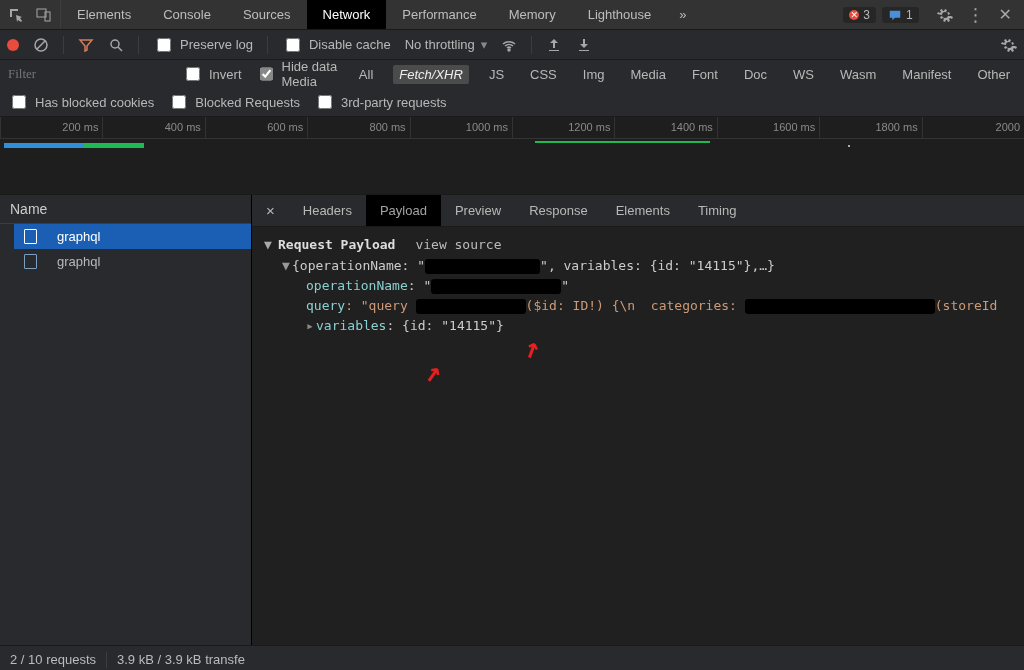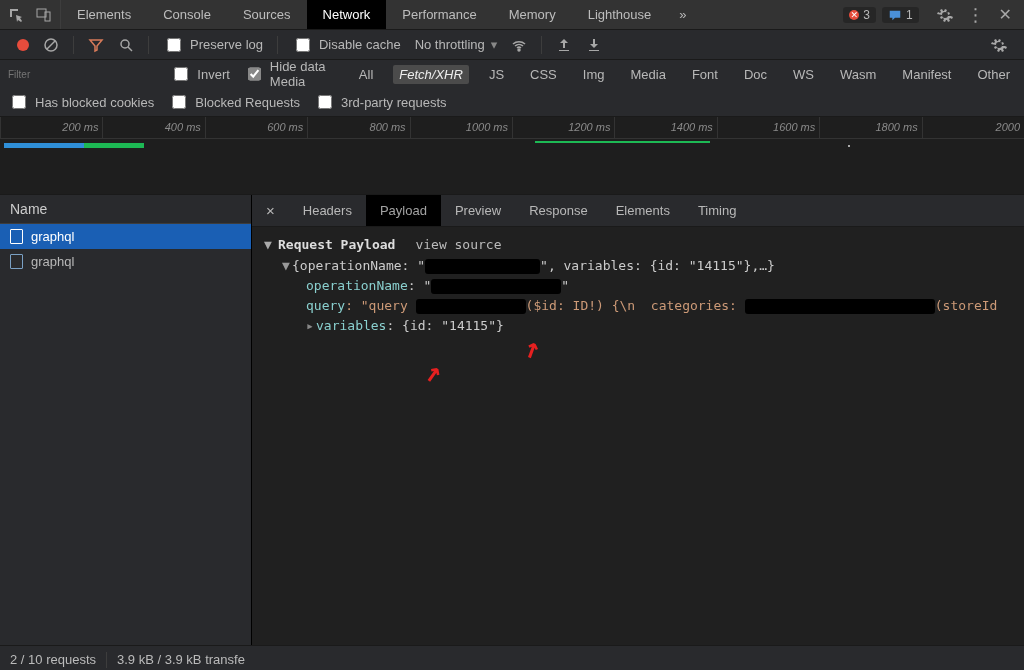--- a/index.html
+++ b/index.html
@@ -25,47 +25,47 @@
   .tab.active{background:#000;color:#fff;}
   .more-tabs{padding:0 12px;color:var(--text);}
   .main-tabs .spacer{flex:1;}
   .badge{display:flex;align-items:center;gap:4px;background:rgba(0,0,0,.25);padding:1px 6px;border-radius:3px;margin-right:6px;font-size:12px;}
   .badge.err .dot{background:#e74c3c;}
   .badge.msg svg{fill:#4a90d9;}
   .dot{width:10px;height:10px;border-radius:50%;display:inline-flex;align-items:center;justify-content:center;color:#fff;font-size:9px;}
   .ico{width:16px;height:16px;display:inline-block;}
   .right-icons{display:flex;align-items:center;gap:14px;padding:0 12px;height:100%;}
   
-  .toolbar{display:flex;align-items:center;height:30px;background:var(--panel);padding:0 17px;gap:14px;border-bottom:1px solid #1a1a1a;}
+  .toolbar{display:flex;align-items:center;height:30px;background:var(--panel);padding:0 7px;gap:14px;border-bottom:1px solid #1a1a1a;}
   .toolbar .rec{width:12px;height:12px;border-radius:50%;background:#e74c3c;}
   .vsep{width:1px;height:18px;background:var(--border);}
   .cb{display:flex;align-items:center;gap:6px;color:var(--text);}
   .cb input{accent-color:#888;width:14px;height:14px;}
   .throttle{display:flex;align-items:center;gap:6px;color:var(--text);}
   
   .filterbar{display:flex;flex-direction:column;background:var(--panel);border-bottom:1px solid #1a1a1a;}
   .filterrow{display:flex;align-items:center;height:28px;padding:0 8px;gap:14px;}
-  .filter-input{background:transparent;border:none;color:var(--text-dim);font-size:10px;width:190px;padding:2px 0;}
+  .filter-input{background:transparent;border:none;color:var(--text-dim);font-size:13px;width:190px;padding:2px 0;font-family:Liberation Serif, serif;}
   .cat{color:var(--text);cursor:pointer;padding:2px 6px;border-radius:2px;}
   .cat.active{background:#4b4b4b;color:#eee;font-style:italic;}
   
-  .timeline{position:relative;height:78px;background:#1e1e1e;border-bottom:1px solid #1a1a1a;font-style:italic;}
+  .timeline{position:relative;height:78px;background:#1e1e1e;border-bottom:1px solid #1a1a1a;}
   .ticks{display:flex;height:22px;border-bottom:1px solid #333;}
   .tick{flex:1;position:relative;border-left:1px solid #333;}
   .tick span{position:absolute;right:4px;top:4px;font-size:11px;color:#8a8a8a;}
   .bars{position:relative;height:56px;padding-top:8px;}
   .bar{position:absolute;height:5px;}
   .bar.blue{background:#2f8fd8;}
   .bar.green{background:#1db954;}
   .dot-pt{position:absolute;width:2px;height:2px;background:#aaa;}
   
   .split{display:flex;height:450px;}
   .left{width:252px;background:var(--panel);border-right:1px solid #000;display:flex;flex-direction:column;}
   .left .head{padding:6px 10px;color:#ccc;font-size:14px;border-bottom:1px solid var(--border);}
-  .row{display:flex;align-items:center;gap:8px;padding:5px 10px;cursor:pointer;}
+  .row{display:flex;align-items:center;gap:20px;padding:5px 10px;cursor:pointer;margin-left:14px;}
   .row.sel{background:var(--select);color:#fff;}
   .file-ico{width:13px;height:15px;border:1px solid #7aa0c4;border-radius:1px;}
   .row.sel .file-ico{border-color:#fff;}
   .right{flex:1;display:flex;flex-direction:column;background:#222;}
   .right-tabs{display:flex;align-items:center;height:32px;background:var(--panel);border-bottom:1px solid #1a1a1a;}
   .close-x{padding:0 14px;font-size:15px;color:var(--text);cursor:pointer;}
   .rtab{padding:0 14px;height:100%;display:flex;align-items:center;color:var(--text);cursor:pointer;}
   .rtab.active{background:#000;color:#a3a3a3;}
   .payload{flex:1;background:#202020;padding:6px 6px;overflow:auto;font-family:Consolas,Menlo,monospace;font-size:13px;position:relative;}
   .payload-head{display:flex;align-items:center;gap:20px;padding:4px 6px;}

